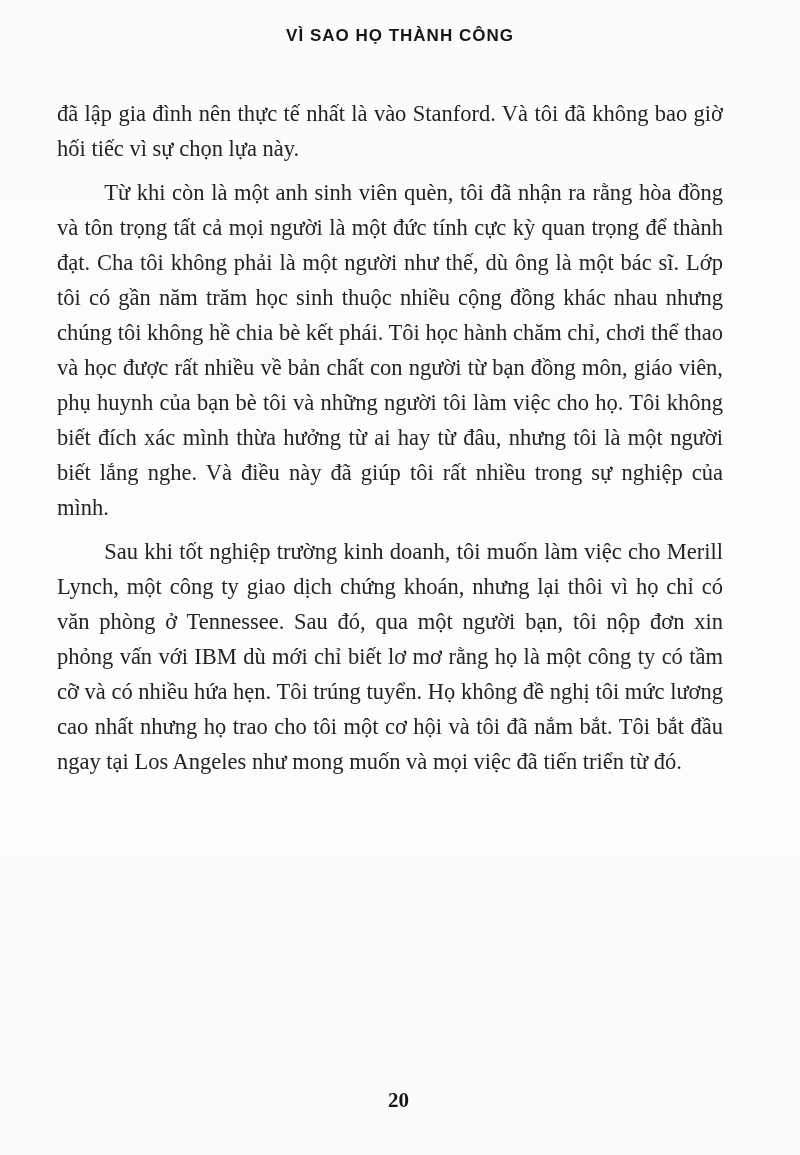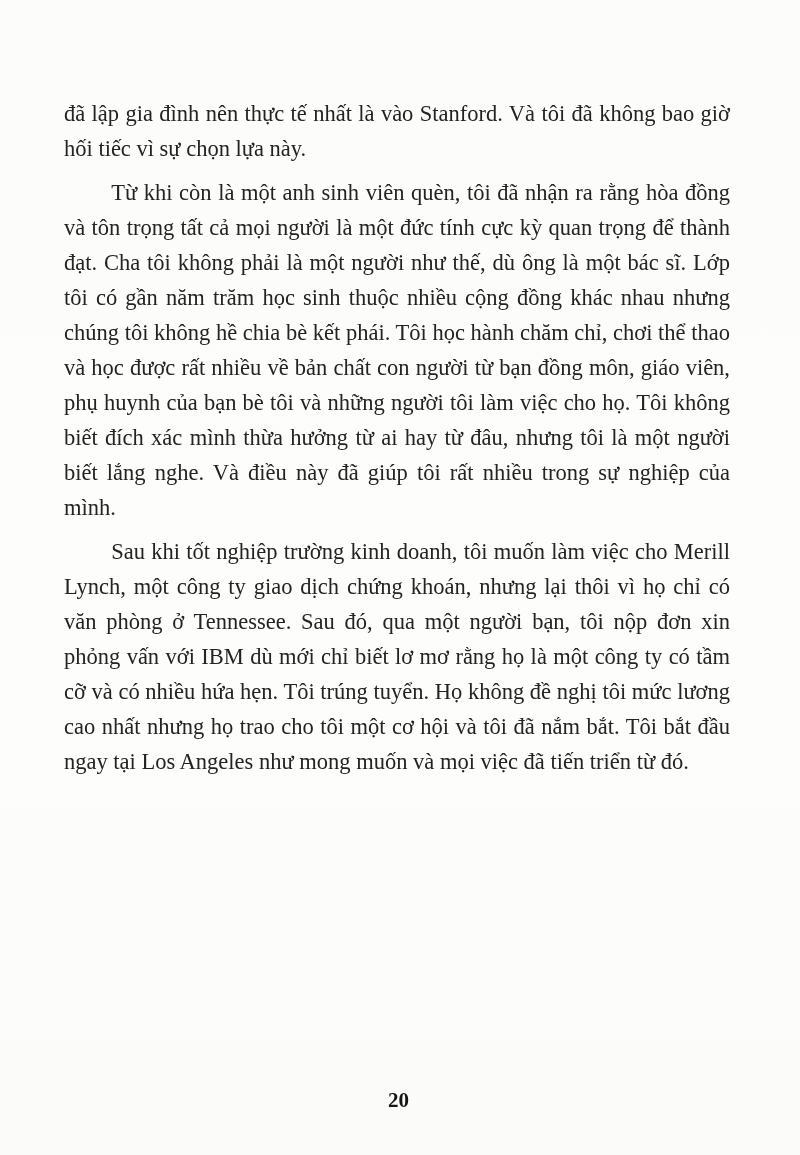--- a/index.html
+++ b/index.html
@@ -25,21 +25,21 @@
     text-align: center;
     font-family: "Liberation Sans", "DejaVu Sans", sans-serif;
     font-weight: bold;
     font-size: 17px;
     letter-spacing: 1px;
     color: #161616;
   }
   .body-text {
     position: absolute;
     top: 96px;
-    left: 64px;
+    left: 57px;
     width: 666px;
     font-size: 22.5px;
     line-height: 35px;
     text-align: justify;
     color: #232323;
   }
   .body-text p {
     margin: 0 0 9px 0;
     text-indent: 2.1em;
   }
@@ -56,20 +56,21 @@
     font-weight: bold;
     font-size: 21px;
     color: #161616;
   }
 </style>
 </head>
 <body>
 
 <div class="page">
 
+  <div class="running-head">VÌ SAO HỌ THÀNH CÔNG</div>
 
   <div class="body-text">
     <p class="no-indent">đã lập gia đình nên thực tế nhất là vào Stanford. Và tôi đã không bao giờ hối tiếc vì sự chọn lựa này.</p>
     <p>Từ khi còn là một anh sinh viên quèn, tôi đã nhận ra rằng hòa đồng và tôn trọng tất cả mọi người là một đức tính cực kỳ quan trọng để thành đạt. Cha tôi không phải là một người như thế, dù ông là một bác sĩ. Lớp tôi có gần năm trăm học sinh thuộc nhiều cộng đồng khác nhau nhưng chúng tôi không hề chia bè kết phái. Tôi học hành chăm chỉ, chơi thể thao và học được rất nhiều về bản chất con người từ bạn đồng môn, giáo viên, phụ huynh của bạn bè tôi và những người tôi làm việc cho họ. Tôi không biết đích xác mình thừa hưởng từ ai hay từ đâu, nhưng tôi là một người biết lắng nghe. Và điều này đã giúp tôi rất nhiều trong sự nghiệp của mình.</p>
     <p>Sau khi tốt nghiệp trường kinh doanh, tôi muốn làm việc cho Merill Lynch, một công ty giao dịch chứng khoán, nhưng lại thôi vì họ chỉ có văn phòng ở Tennessee. Sau đó, qua một người bạn, tôi nộp đơn xin phỏng vấn với IBM dù mới chỉ biết lơ mơ rằng họ là một công ty có tầm cỡ và có nhiều hứa hẹn. Tôi trúng tuyển. Họ không đề nghị tôi mức lương cao nhất nhưng họ trao cho tôi một cơ hội và tôi đã nắm bắt. Tôi bắt đầu ngay tại Los Angeles như mong muốn và mọi việc đã tiến triển từ đó.</p>
   </div>
 
   <div class="page-number">20</div>
 
 </div>

